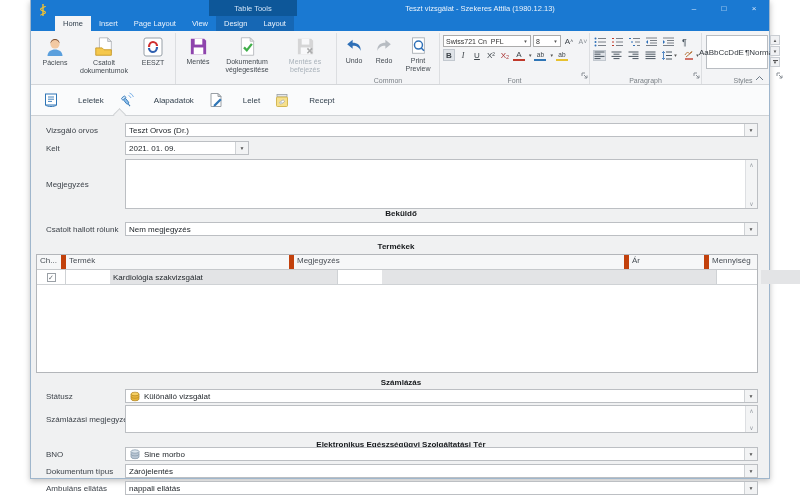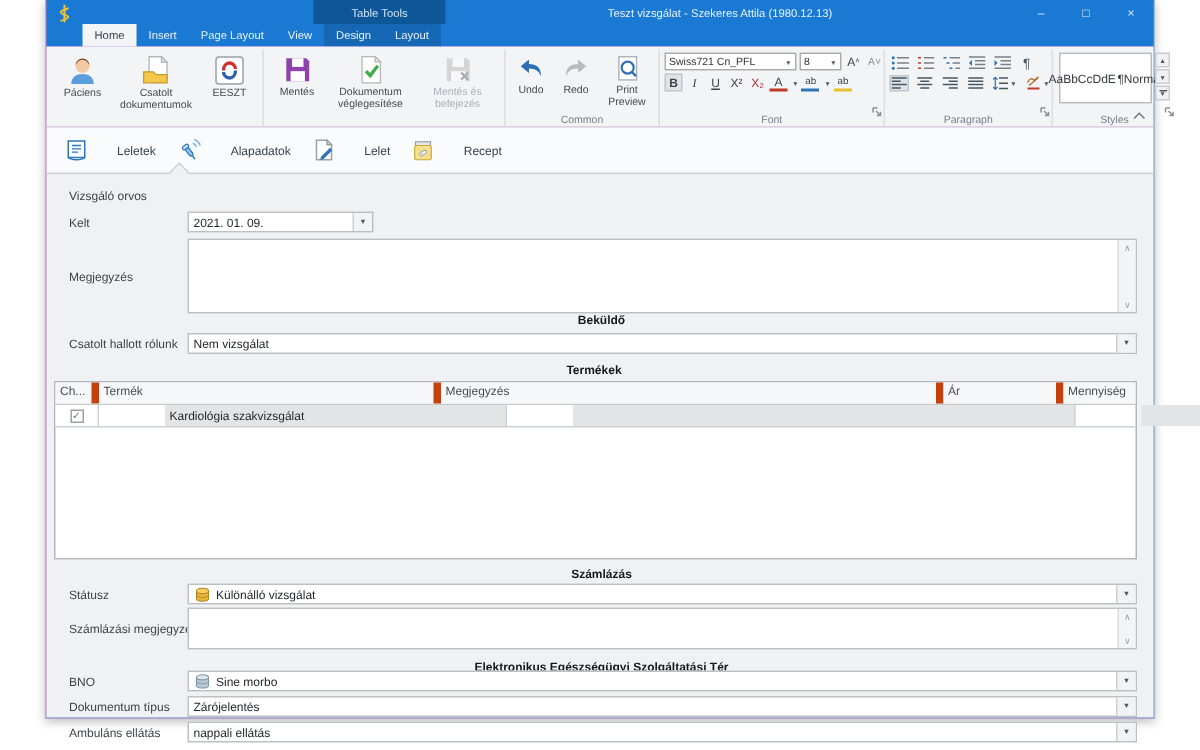--- a/index.html
+++ b/index.html
@@ -1,17 +1,17 @@
 <!DOCTYPE html>
 <html><head>
 <meta charset="utf-8">
 <style>
   * { margin:0; padding:0; box-sizing:border-box; }
   html,body { width:800px; height:500px; background:#fff; font-family:"Liberation Sans", sans-serif; overflow:hidden; }
-  .window { position:absolute; left:30px; top:0; width:740px; height:479px; background:#d946ef;
+  .window { position:absolute; left:30px; top:0; width:740px; height:479px; background:#737373;
             border:1px solid #9fb6cc; border-top:none; box-shadow:0 2px 6px rgba(0,0,0,.25); }
 
   
   .titlebar { position:absolute; left:0; top:0; right:0; height:16px; background:#1a79d2; }
   .appicon { position:absolute; left:7px; top:2px; }
   .ctx-title { position:absolute; left:178px; top:0; width:88px; height:16px; background:#0d5799;
                color:#cfe3f7; font-size:7.5px; display:flex; align-items:center; justify-content:center; }
   .title-text { position:absolute; left:280px; right:120px; top:0; height:16px; color:#eaf3fc; font-size:7.5px;
                 display:flex; align-items:center; justify-content:center; white-space:nowrap; }
   .winbtns { position:absolute; right:0; top:0; height:16px; display:flex; }
@@ -389,20 +389,24 @@
           </g>
       </svg>
       <span>Recept</span>
     </div>
   </div>
   <div class="notch"></div>
 
   <div class="formarea">
 
     <span class="flabel" style="top:10px">Vizsgáló orvos</span>
+    <div class="combo" style="top:7px;width:633px">
+      <span class="val">Teszt Orvos (Dr.)</span>
+      <span class="dd">▼</span>
+    </div>
 
     <span class="flabel" style="top:28px">Kelt</span>
     <div class="combo" style="top:25px;width:124px">
       <span class="val">2021. 01. 09.</span>
       <span class="dd">▼</span>
     </div>
 
     <span class="flabel" style="top:64px">Megjegyzés</span>
     <div class="tarea" style="top:43px;width:633px;height:50px">
       <span></span>
@@ -412,21 +416,21 @@
       </div>
     </div>
 
     <div class="section" style="top:93px">
       <span class="stitle">Beküldő</span>
         <span class="line"></span>
     </div>
 
     <span class="flabel" style="top:109px">Csatolt hallott rólunk</span>
     <div class="combo" style="top:106px;width:633px">
-      <span class="val">Nem vizsgálat</span>
+      <span class="val">Nem megjegyzés</span>
       <span class="dd">▼</span>
     </div>
 
     <div class="section" style="top:126px;left:5px">
       <span class="stitle">Termékek</span>
         <span class="line"></span>
     </div>
 
     <div class="ptable">
       <div class="prow-grid phead">

